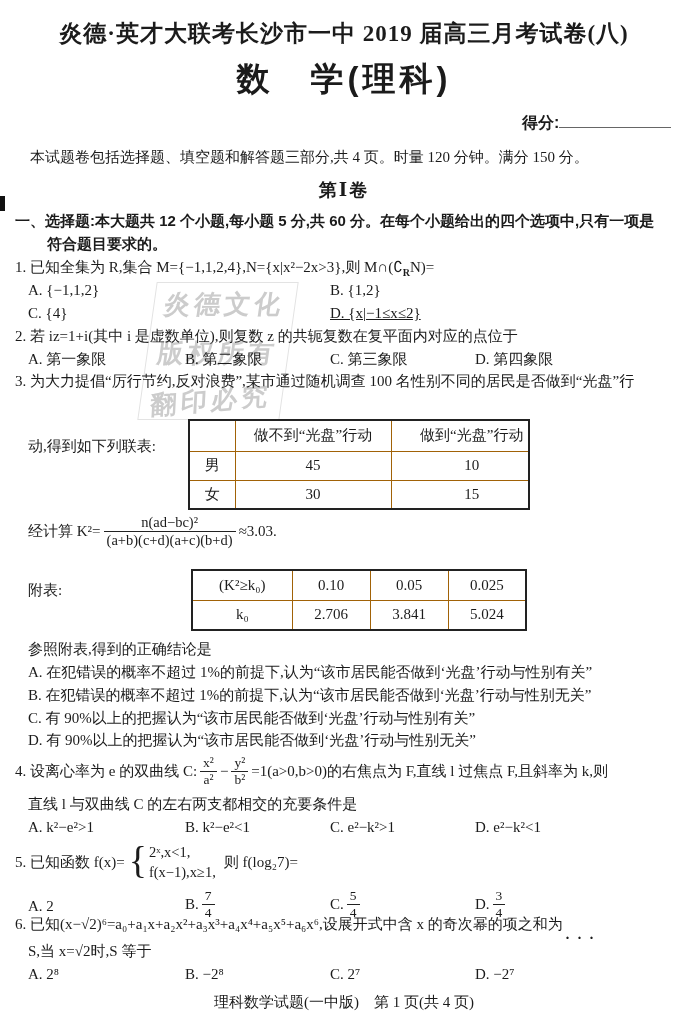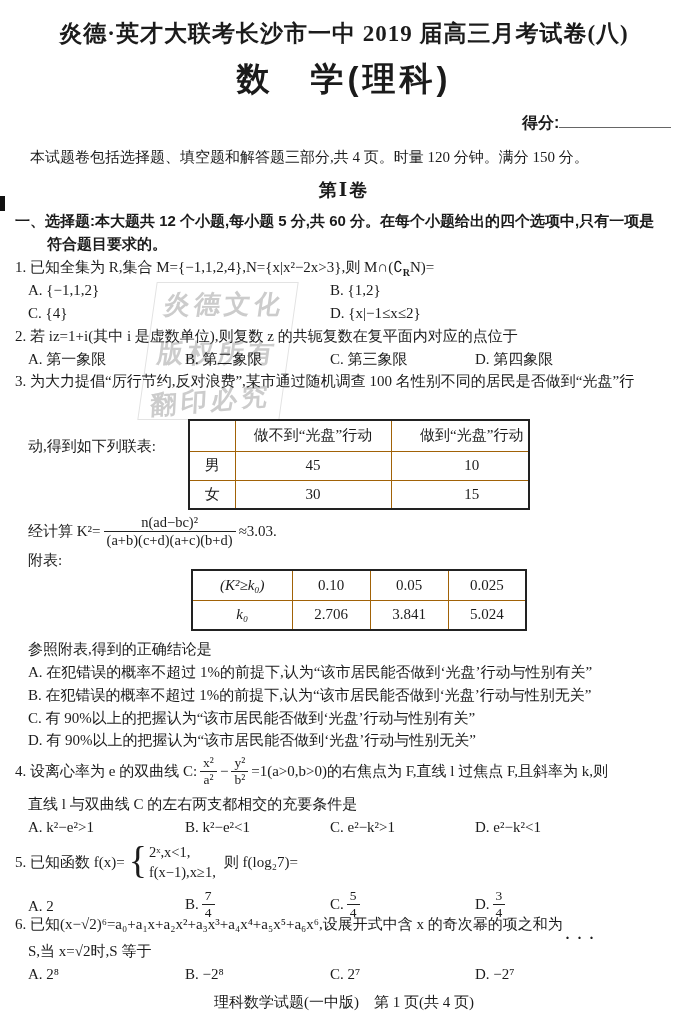--- a/index.html
+++ b/index.html
@@ -28,21 +28,21 @@
   .brace { font-size: 38px; font-weight: 400; line-height: 0.9; margin: 0 2px 4px 4px; }
   .cases { display: inline-block; line-height: 1.4; font-size: 14.5px; text-align: left; }
   .cases div { white-space: nowrap; }
   .tbl { border-collapse: collapse; background: #fff; border: 2px solid #222; }
   .tbl td { border: 1px solid #a16207; text-align: center; font-size: 15px; padding: 0 4px; }
   .t1 td:nth-child(1) { width: 46px; }
   .t1 td:nth-child(2) { width: 156px; }
   .t1 td:nth-child(3) { width: 138px; padding-left: 28px; }
   .t1 tr { height: 29px; }
   .t1 tr:first-child { height: 31px; }
-  .t2 td:nth-child(1) { width: 100px; font-style: italic; }
+  .t2 td:nth-child(1) { width: 100px; }
   .t2 td:nth-child(2), .t2 td:nth-child(3), .t2 td:nth-child(4) { width: 78px; }
   .t2 tr { height: 30px; }
   .watermark {
     position: absolute; left: 147px; top: 282px; width: 142px; height: 138px;
     border: 1px solid #e3e3e3; z-index: 1;
     color: #cccccc; font-weight: bold; text-align: center;
     transform: skewX(-8deg);
     font-size: 26px; letter-spacing: 4px;
     font-family: "Liberation Sans", "DejaVu Sans", sans-serif;
   }
@@ -78,21 +78,21 @@
 
   <div class="abs hei" style="left:15px; top:212px;">一、选择题:本大题共 12 个小题,每小题 5 分,共 60 分。在每个小题给出的四个选项中,只有一项是</div>
   <div class="abs hei" style="left:47px; top:235px;">符合题目要求的。</div>
 
   <div class="abs" style="left:15px; top:258px;">
     <span>1. 已知全集为 R,集合 M={−1,1,2,4},N={x|x²−2x&gt;3},则 M∩(∁</span><sub style="font-size:10px; font-weight:bold;">R</sub><span>N)=</span>
   </div>
   <div class="abs" style="left:28px; top:281px;">A. {−1,1,2}</div>
   <div class="abs" style="left:330px; top:281px;">B. {1,2}</div>
   <div class="abs" style="left:28px; top:304px;">C. {4}</div>
-  <div class="abs" style="left:330px; top:304px;">D. {x|−1≤x≤2}</div>
+  <div class="abs" style="left:330px; top:304px;text-decoration:underline;">D. {x|−1≤x≤2}</div>
 
   <div class="abs" style="left:15px; top:327px;">2. 若 iz=1+i(其中 i 是虚数单位),则复数 z 的共轭复数在复平面内对应的点位于</div>
   <div class="abs" style="left:28px; top:350px;">A. 第一象限</div>
   <div class="abs" style="left:185px; top:350px;">B. 第二象限</div>
   <div class="abs" style="left:330px; top:350px;">C. 第三象限</div>
   <div class="abs" style="left:475px; top:350px;">D. 第四象限</div>
 
   <div class="abs" style="left:15px; top:372px;">3. 为大力提倡“厉行节约,反对浪费”,某市通过随机调查 100 名性别不同的居民是否做到“光盘”行</div>
   <div class="abs" style="left:28px; top:395px;margin-top:42px;">动,得到如下列联表:</div>
 
@@ -118,21 +118,21 @@
 
   <div class="abs flexrow" style="left:28px; top:508px; height:46px;">
     <span>经计算 K²=</span>
     <span class="frac" style="font-size:14.5px;">
       <span class="fn">n(ad−bc)²</span>
       <span class="fd">(a+b)(c+d)(a+c)(b+d)</span>
     </span>
     <span>≈3.03.</span>
   </div>
 
-  <div class="abs" style="left:28px; top:551px;">附表:</div>
+  <div class="abs" style="left:28px; top:581px;">附表:</div>
 
   <table class="tbl t2" style="position:absolute; left:191px; top:569px; z-index:2;">
     <tbody>
         <tr>
       <td>(K²≥k₀)</td>
       <td>0.10</td>
       <td>0.05</td>
       <td>0.025</td>
     </tr>
     <tr>

